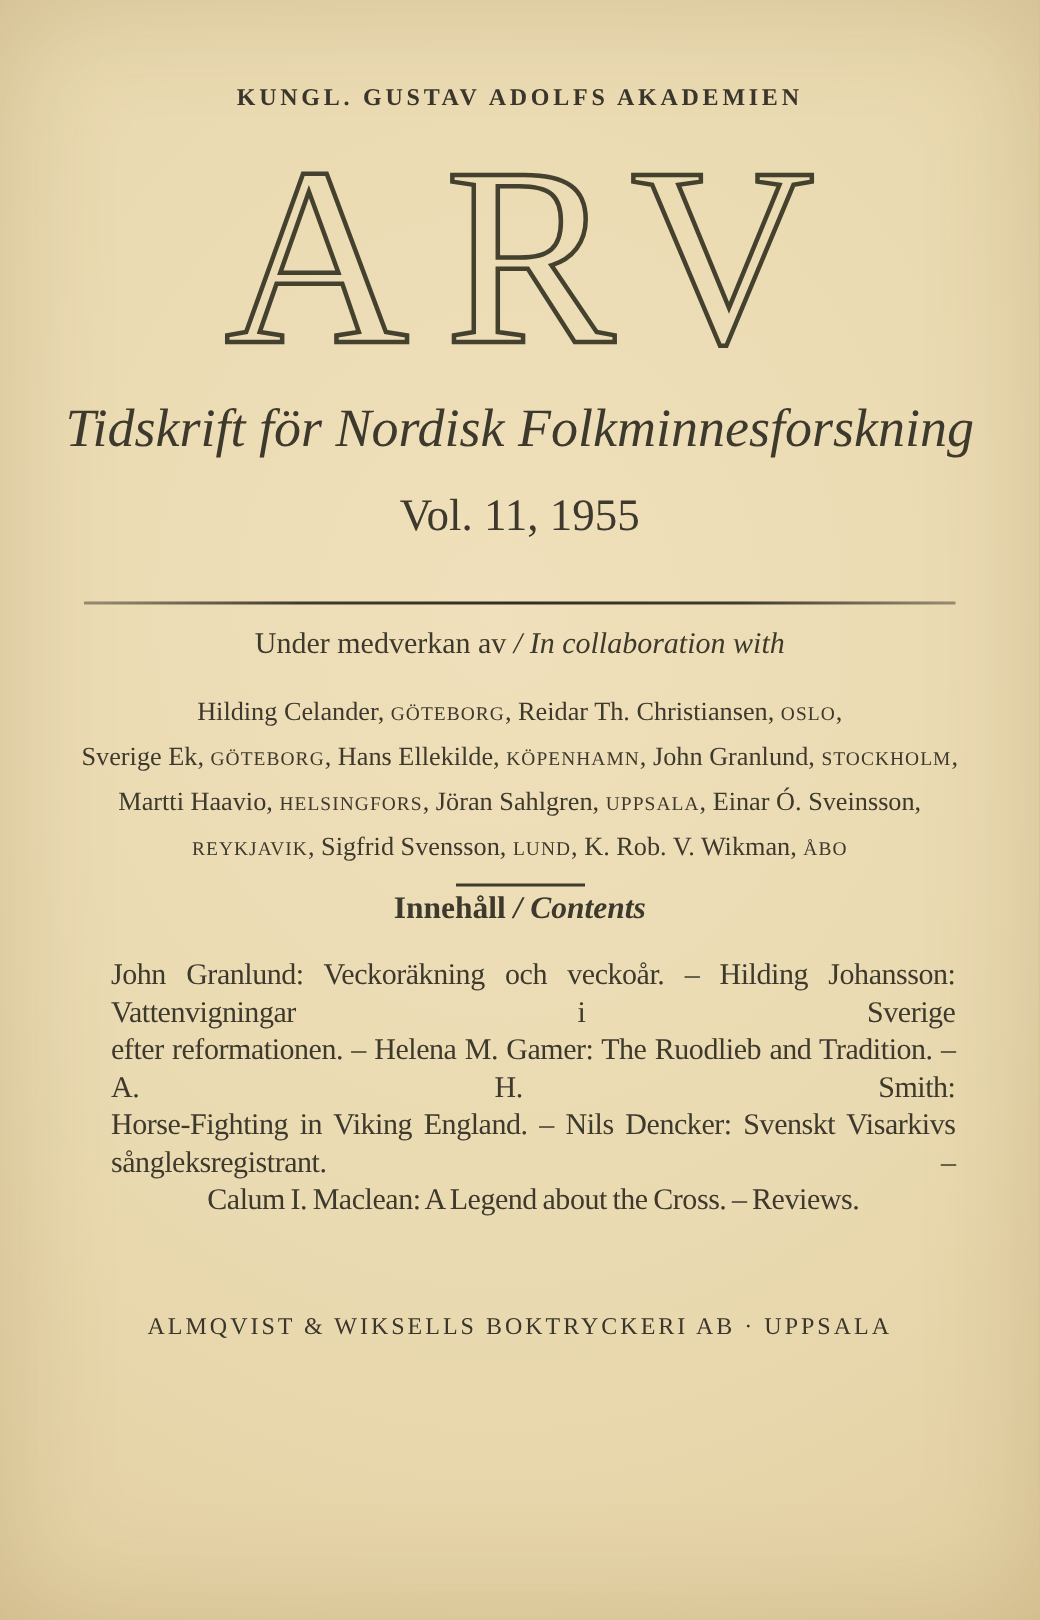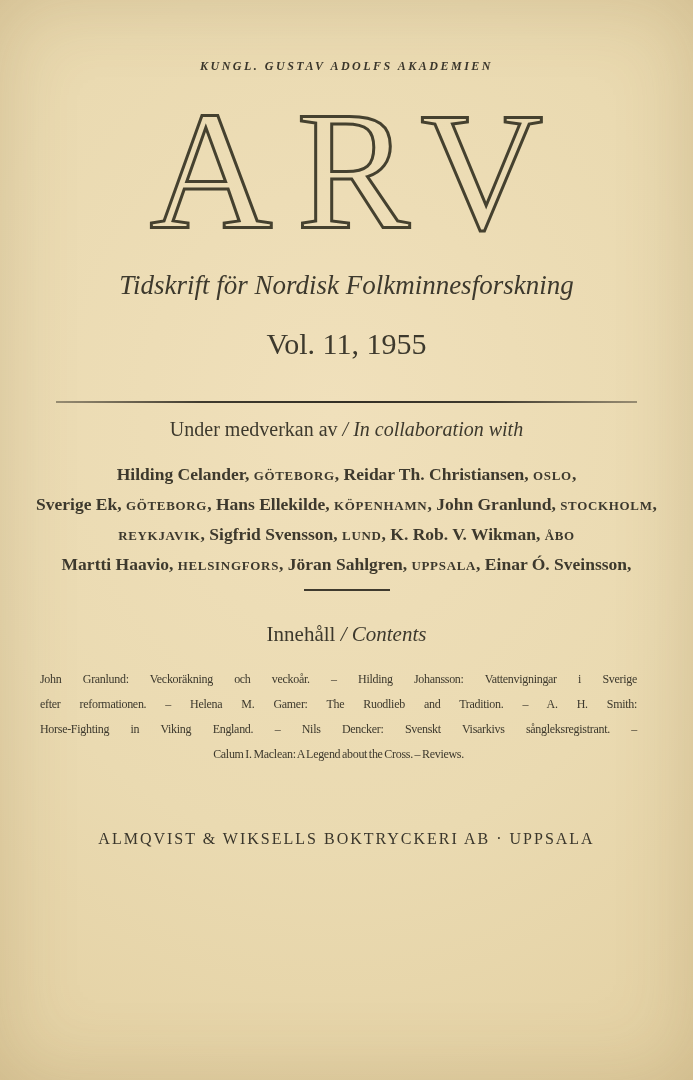--- a/index.html
+++ b/index.html
@@ -12,43 +12,42 @@
     padding-top: 54px;
     overflow: hidden;
     background: radial-gradient(ellipse 120% 90% at 48% 38%,
                 #f0e0bb 0%, #eadab1 45%, #e3d0a2 82%, #dcc793 100%);
     box-shadow: inset 0 0 80px rgba(120, 90, 42, 0.20);
     color: #3d392d;
     font-family: "Liberation Serif", "DejaVu Serif", serif;
     text-align: center;
   }
   .academy {
-    font-size: 12px;
+    font-size: 16px;
     font-weight: 700;
     letter-spacing: 2.5px;
     line-height: 24px;
     color: #3a362b;
-    font-style: italic;
   }
   .logo {
     margin-top: 8px;
     font-size: 170px;
     line-height: 1;
     font-weight: 400;
     letter-spacing: 24px;
     padding-left: 24px; 
     color: #43402f;
   }
   @supports (-webkit-text-stroke: 2px black) {
     .logo { color: transparent; -webkit-text-stroke: 3px #45412f; }
   }
   .subtitle-sv {
     margin-top: 12px;
     font-style: italic;
-    font-size: 27px;
+    font-size: 36px;
     line-height: 34px;
     color: #3d392d;
   }
   .subtitle-en {
     margin-top: 16px;
     font-size: 14px;
     letter-spacing: 2px;
     line-height: 21px;
     color: #3a362b;
   }
@@ -70,40 +69,38 @@
   .collab-intro {
     margin-top: 13px;
     font-size: 20px;
     line-height: 26px;
   }
   .collaborators {
     margin-top: 18px;
     font-size: 17.5px;
     line-height: 28px;
     padding: 0 13px;
-    font-weight: bold;
   }
   .collaborators .line { white-space: nowrap; }
   .sc { font-size: 0.74em; letter-spacing: 0.055em; }
   .it { font-style: italic; }
   .rule-short {
     width: 86px;
     height: 2px;
     margin: 9px auto 0 auto;
     background: #3f3a2e;
   }
   .contents-heading {
-    margin-top: 29px;
     font-size: 21px;
     line-height: 28px;
-    font-weight: 400;
+    font-weight: 700;
   }
   .contents {
-    margin: 19px 56px 0 40px;
-    font-size: 12px;
+    margin: 19px 56px 0 74px;
+    font-size: 20px;
     line-height: 25px;
     letter-spacing: -0.3px;
     word-spacing: -1px;
   }
   .contents .line { text-align: justify; text-align-last: justify; }
   .contents .line:last-child { text-align: right; text-align-last: center; }
   .publisher {
     margin-top: 54px;
     font-size: 16px;
     letter-spacing: 2px;
@@ -127,22 +124,22 @@
   <div class="volume">Vol. 11, 1955</div>
 
   <div class="rule-main"></div>
 
 
   <div class="collab-intro"><span>Under medverkan av </span><span class="it">/ </span><span class="it">In collaboration with</span></div>
 
   <div class="collaborators">
       <div class="line"><span>Hilding Celander, </span><span class="sc">GÖTEBORG</span><span>, Reidar Th. Christiansen, </span><span class="sc">OSLO</span><span>,</span></div>
       <div class="line"><span>Sverige Ek, </span><span class="sc">GÖTEBORG</span><span>, Hans Ellekilde, </span><span class="sc">KÖPENHAMN</span><span>, John Granlund, </span><span class="sc">STOCKHOLM</span><span>,</span></div>
+      <div class="line"><span>Martti Haavio, </span><span class="sc">HELSINGFORS</span><span>, Jöran Sahlgren, </span><span class="sc">UPPSALA</span><span>, Einar Ó. Sveinsson,</span></div>
       <div class="line"><span class="sc">REYKJAVIK</span><span>, Sigfrid Svensson, </span><span class="sc">LUND</span><span>, K. Rob. V. Wikman, </span><span class="sc">ÅBO</span></div>
-      <div class="line"><span>Martti Haavio, </span><span class="sc">HELSINGFORS</span><span>, Jöran Sahlgren, </span><span class="sc">UPPSALA</span><span>, Einar Ó. Sveinsson,</span></div>
     </div>
 
   <div class="rule-short"></div>
 
   <div class="contents-heading"><span>Innehåll </span><span class="it">/ </span><span class="it">Contents</span></div>
 
   <div class="contents">
       <div class="line">John Granlund: Veckoräkning och veckoår. – Hilding Johansson: Vattenvigningar i Sverige</div>
       <div class="line">efter reformationen. – Helena M. Gamer: The Ruodlieb and Tradition. – A. H. Smith:</div>
       <div class="line">Horse-Fighting in Viking England. – Nils Dencker: Svenskt Visarkivs sångleksregistrant. –</div>

